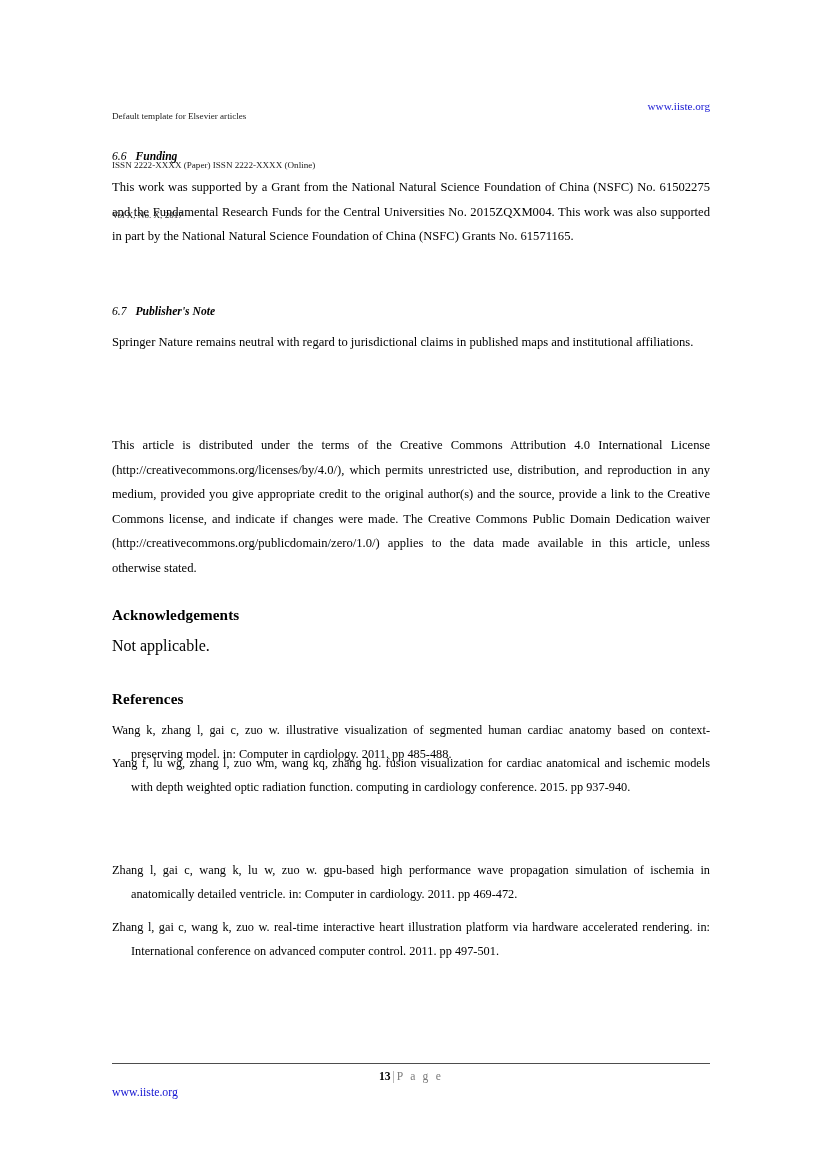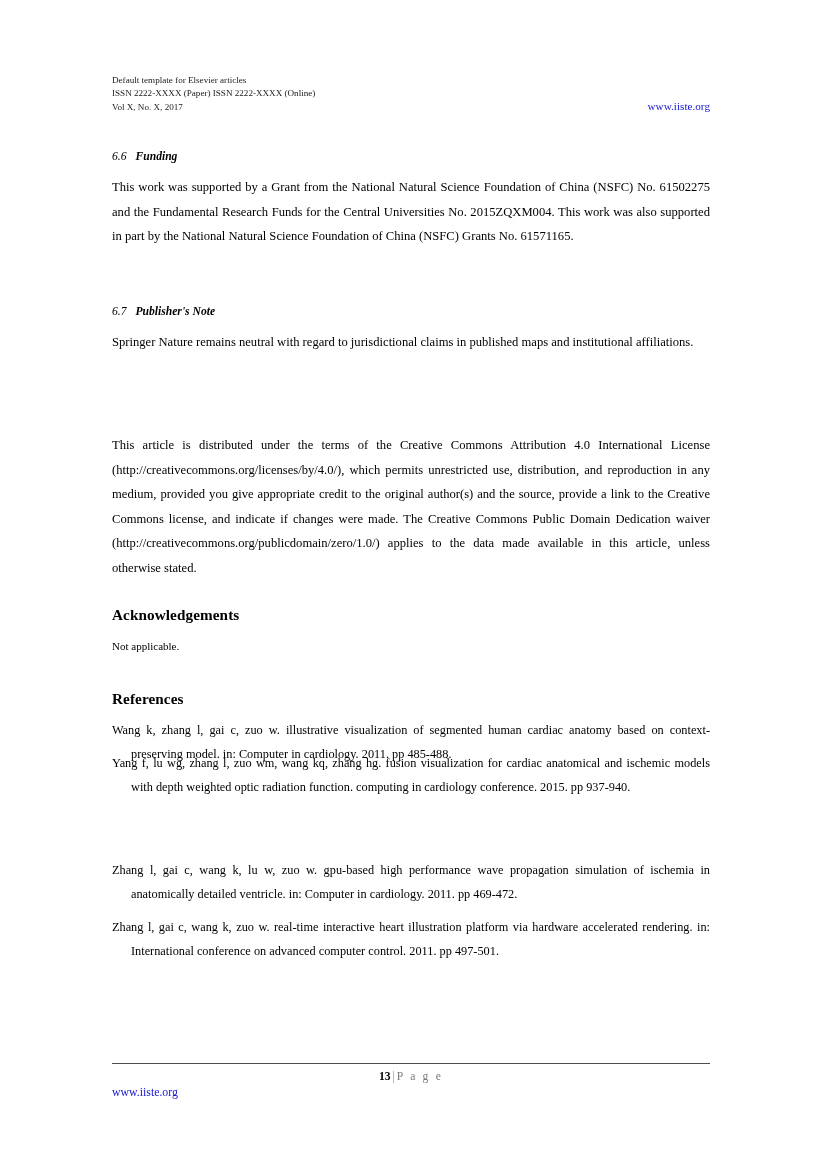--- a/index.html
+++ b/index.html
@@ -32,20 +32,21 @@
     font-size: 9.1px;
     line-height: 13.3px;
     color: #1a1a1a;
   }
   .runhead-lines {
     display: block;
   }
   .runhead-line {
     display: block;
     white-space: nowrap;
+    margin-top: 36px;
   }
   .runhead-link {
     position: absolute;
     right: 0;
     top: 26px;
     color: #1414d2;
     font-size: 11.2px;
     line-height: 13.3px;
     white-space: nowrap;
     text-decoration: none;
@@ -82,21 +83,21 @@
 
   
   h2.major {
     font-size: 15.2px;
     line-height: 19px;
     font-weight: bold;
     margin: 0;
     letter-spacing: 0.1px;
   }
   p.plain {
-    font-size: 11px;
+    font-size: 16px;
     line-height: 18px;
     margin: 0;
     text-align: left;
   }
 
   
   .ref {
     font-size: 12.3px;
     line-height: 24.3px;
     text-align: justify;

